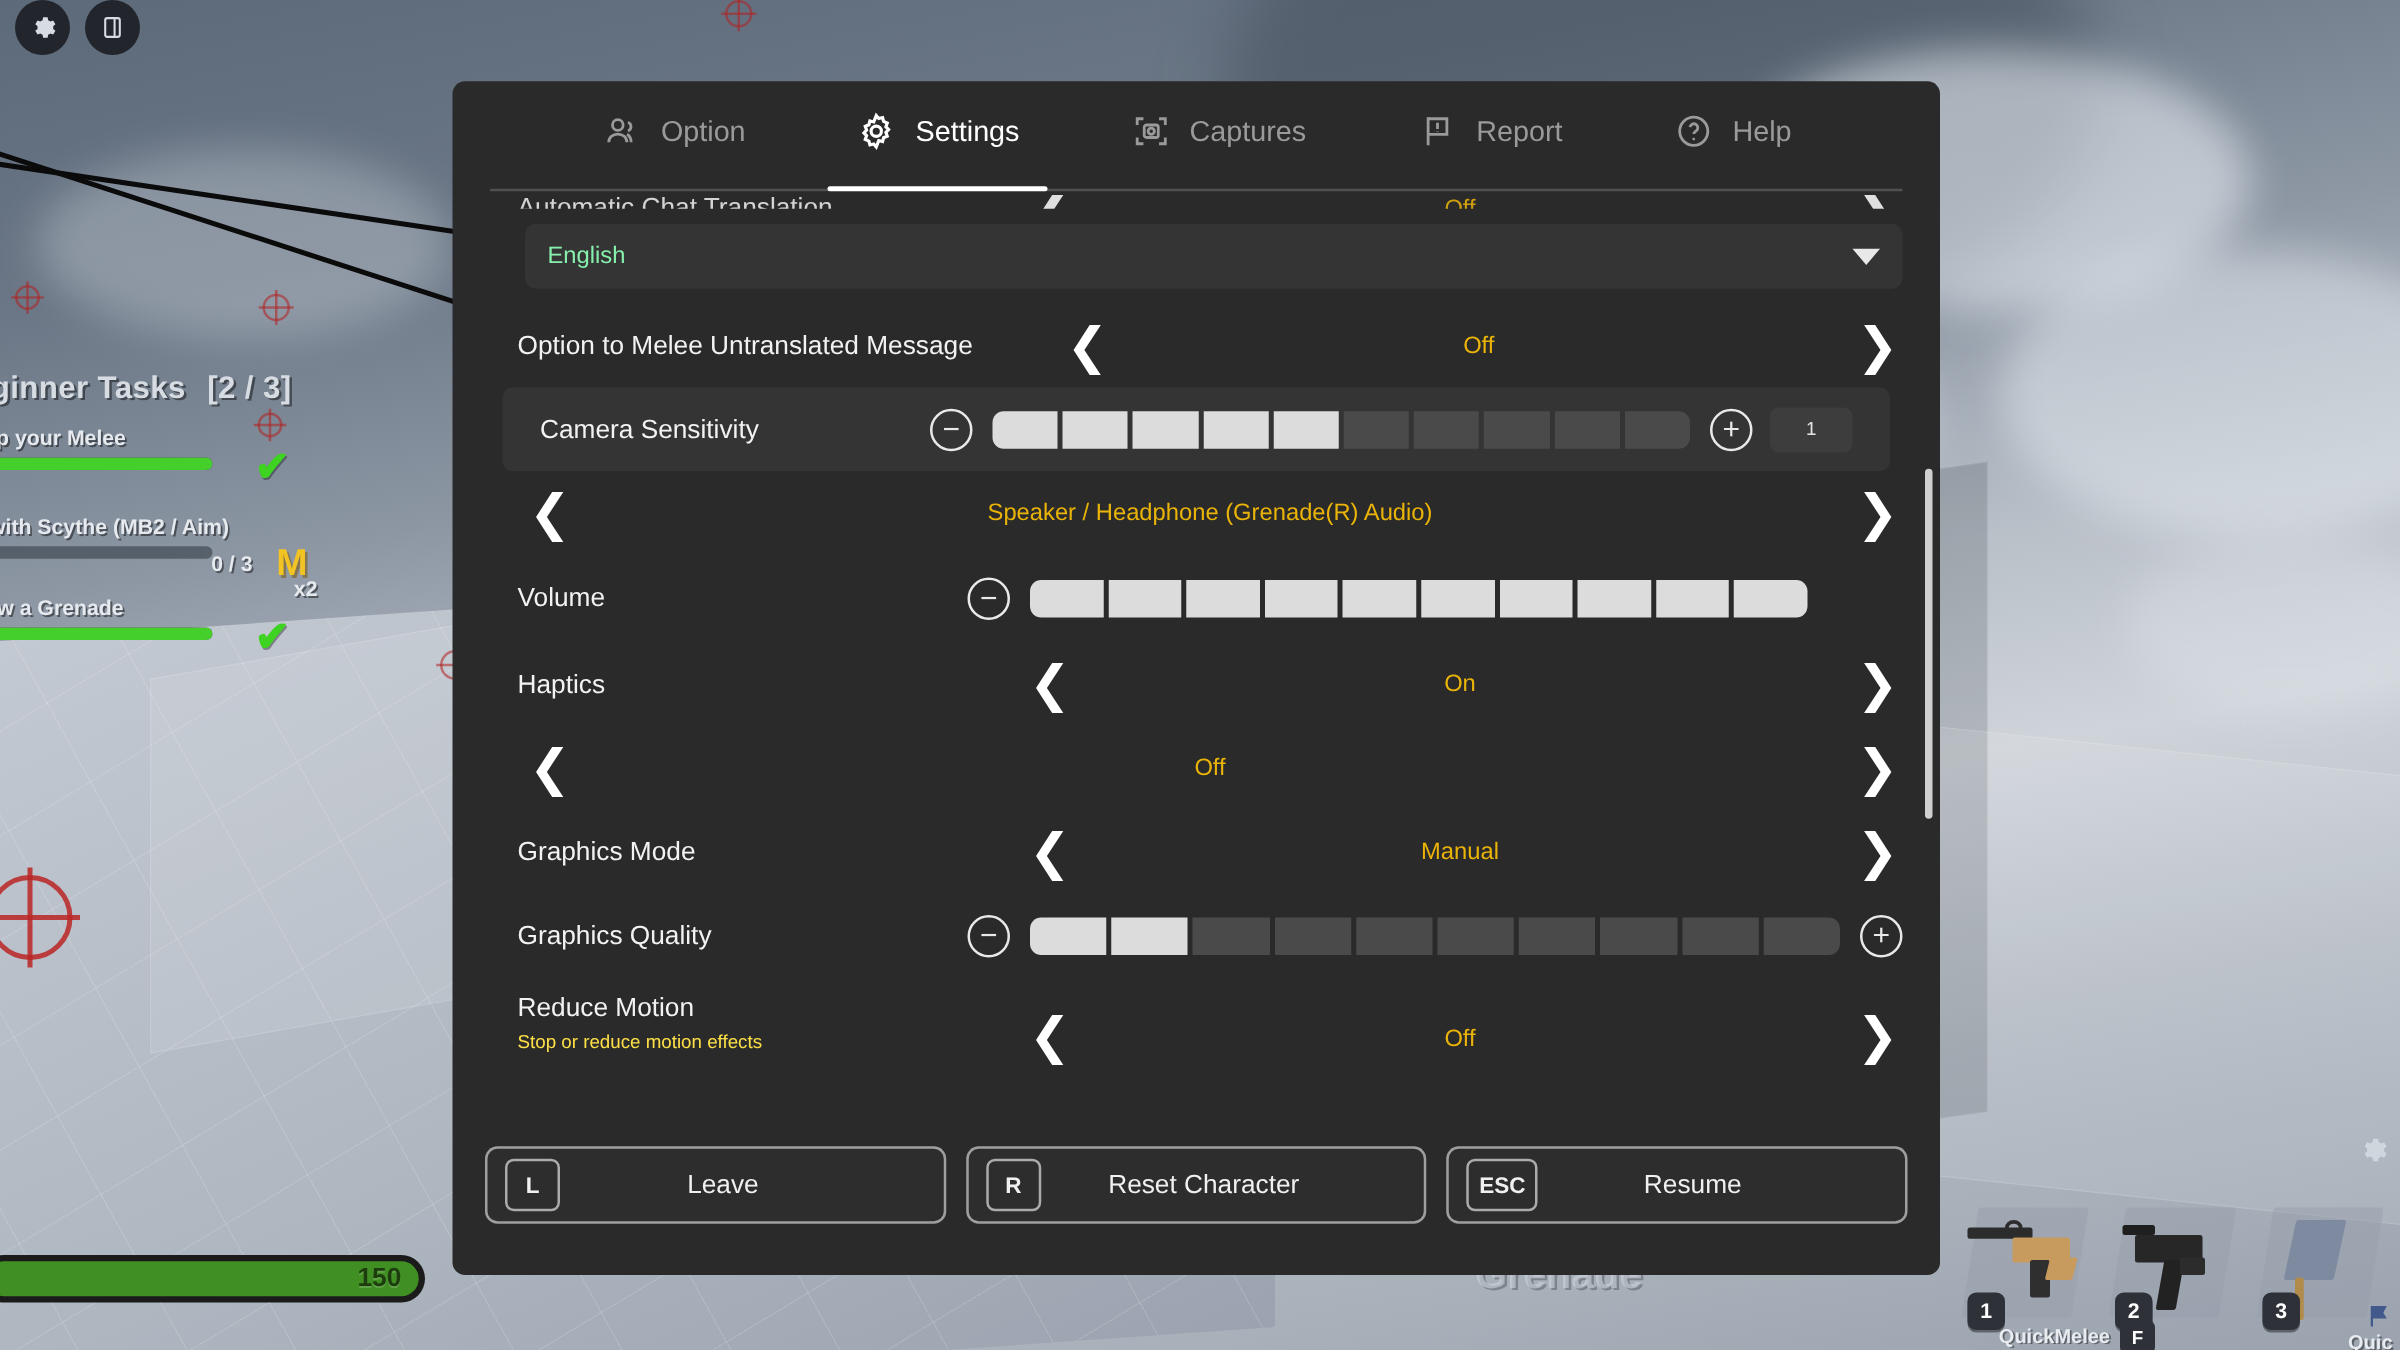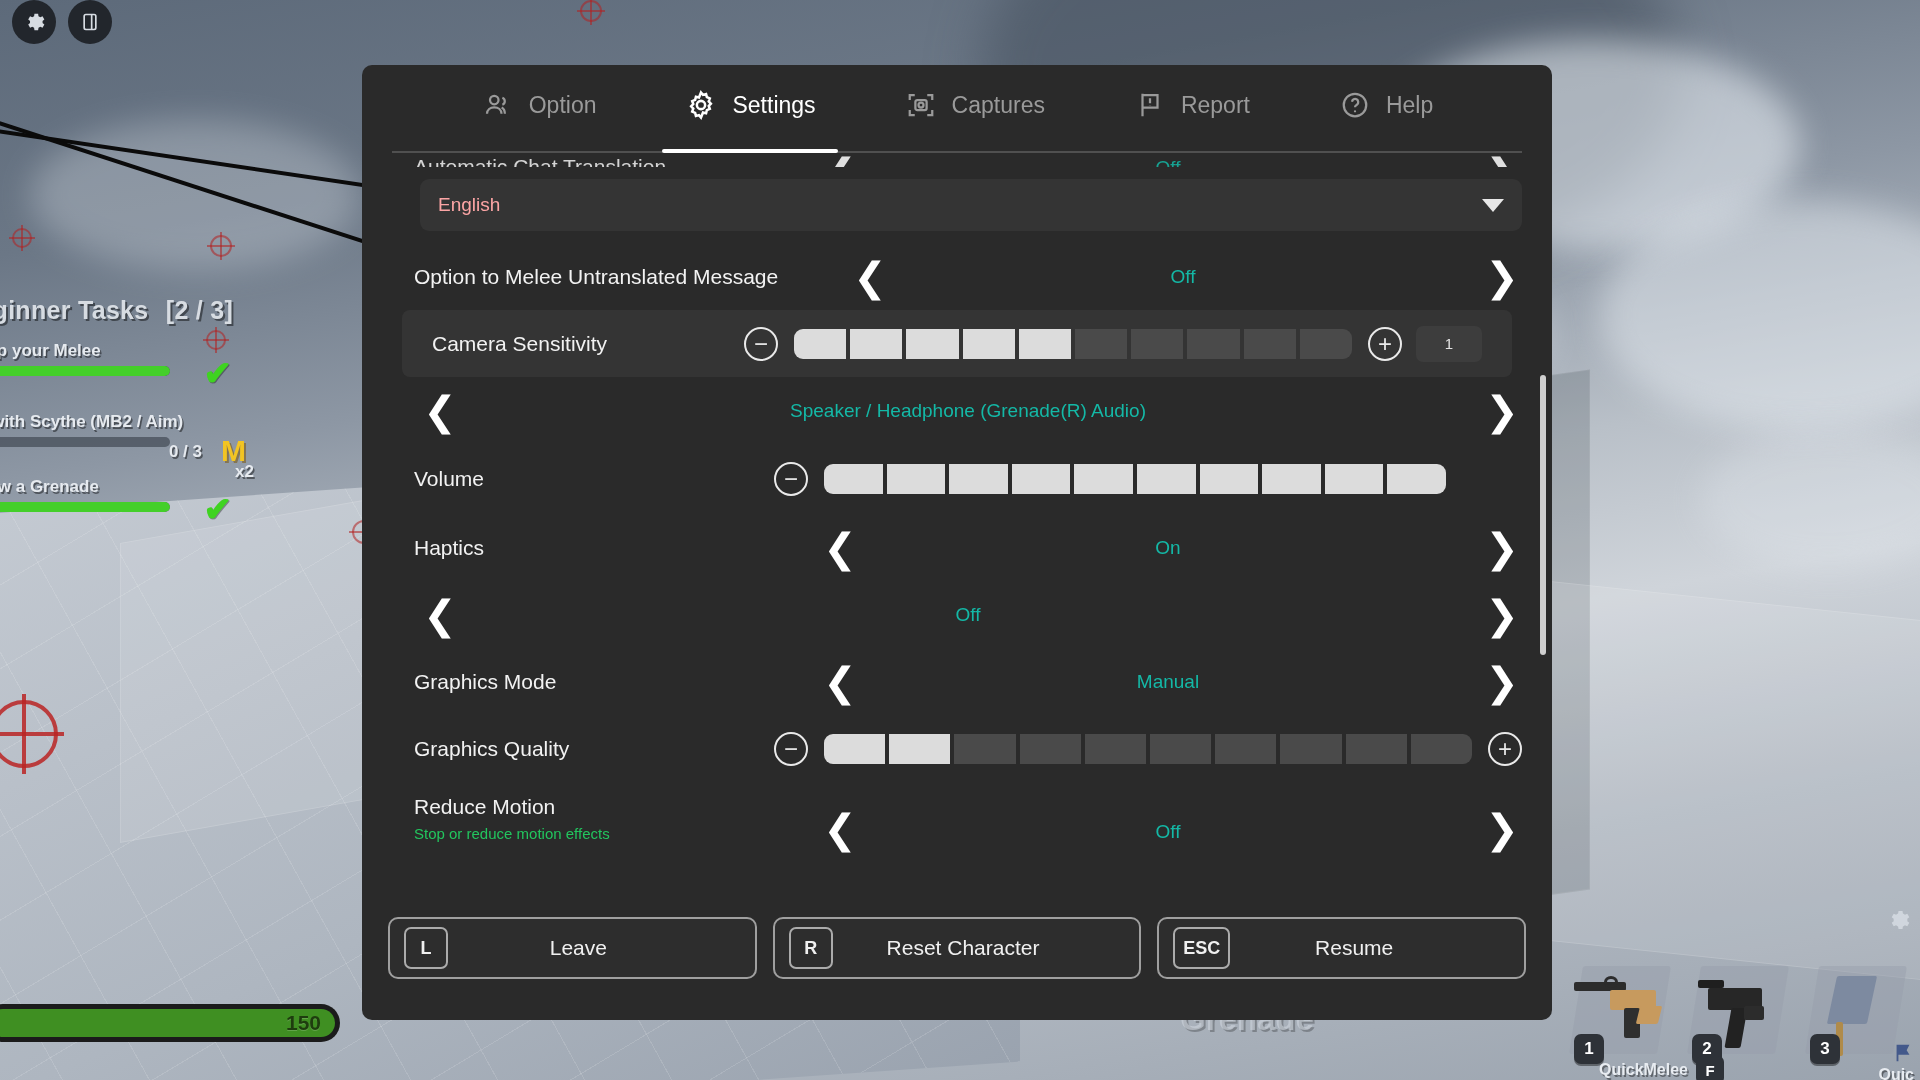--- a/index.html
+++ b/index.html
@@ -235,42 +235,42 @@
     padding: 0 30px 0 52px;
     margin: 0 0px;
   }
   .row.tall { height: 78px; align-items: flex-start; padding-top: 12px; }
   .row.highlight {
     background: #343434; border-radius: 8px;
     margin: 0 40px; padding-left: 12px;
   }
   .row-label-wrap { width: 400px; flex: 0 0 400px; }
   .row-label { color: #f2f2f2; font-size: 21px; }
-  .row-sub { color: #22c55e; font-size: 15px; margin-top: 6px; }
+  .row-sub { color: #fde047; font-size: 15px; margin-top: 6px; }
 
   .row-ctl { flex: 1 1 auto; display: flex; align-items: center; position: relative; height: 100%; }
 
   .chev {
     color: #ffffff; font-size: 40px; line-height: 1; font-weight: 300;
     width: 40px; text-align: center; user-select: none;
   }
   .chev-left { position: absolute; left: 6px; top: 50%; transform: translateY(-50%); }
   .chev-right { position: absolute; right: 0px; top: 50%; transform: translateY(-50%); }
   .val {
     position: absolute; left: 0; right: 0; text-align: center;
-    color: #14b8a6; font-size: 19px;
+    color: #eab308; font-size: 19px;
   }
 
   
   .dropdown {
     position: absolute; left: 6px; right: 0px; top: 50%; transform: translateY(-50%);
     height: 52px; background: #343434; border-radius: 9px;
     display: flex; align-items: center; padding: 0 18px;
   }
-  .dropdown .dval { color: #fca5a5; font-size: 19px; flex: 1 1 auto; }
+  .dropdown .dval { color: #86efac; font-size: 19px; flex: 1 1 auto; }
   .dropdown .caret {
     width: 0; height: 0; border-left: 11px solid transparent; border-right: 11px solid transparent;
     border-top: 13px solid #e8e8e8;
   }
 
   
   .stepper { position: absolute; left: 0; right: 0; top: 50%; transform: translateY(-50%);
     display: flex; align-items: center; }
   .rnd {
     width: 34px; height: 34px; flex: 0 0 34px; border-radius: 50%;

